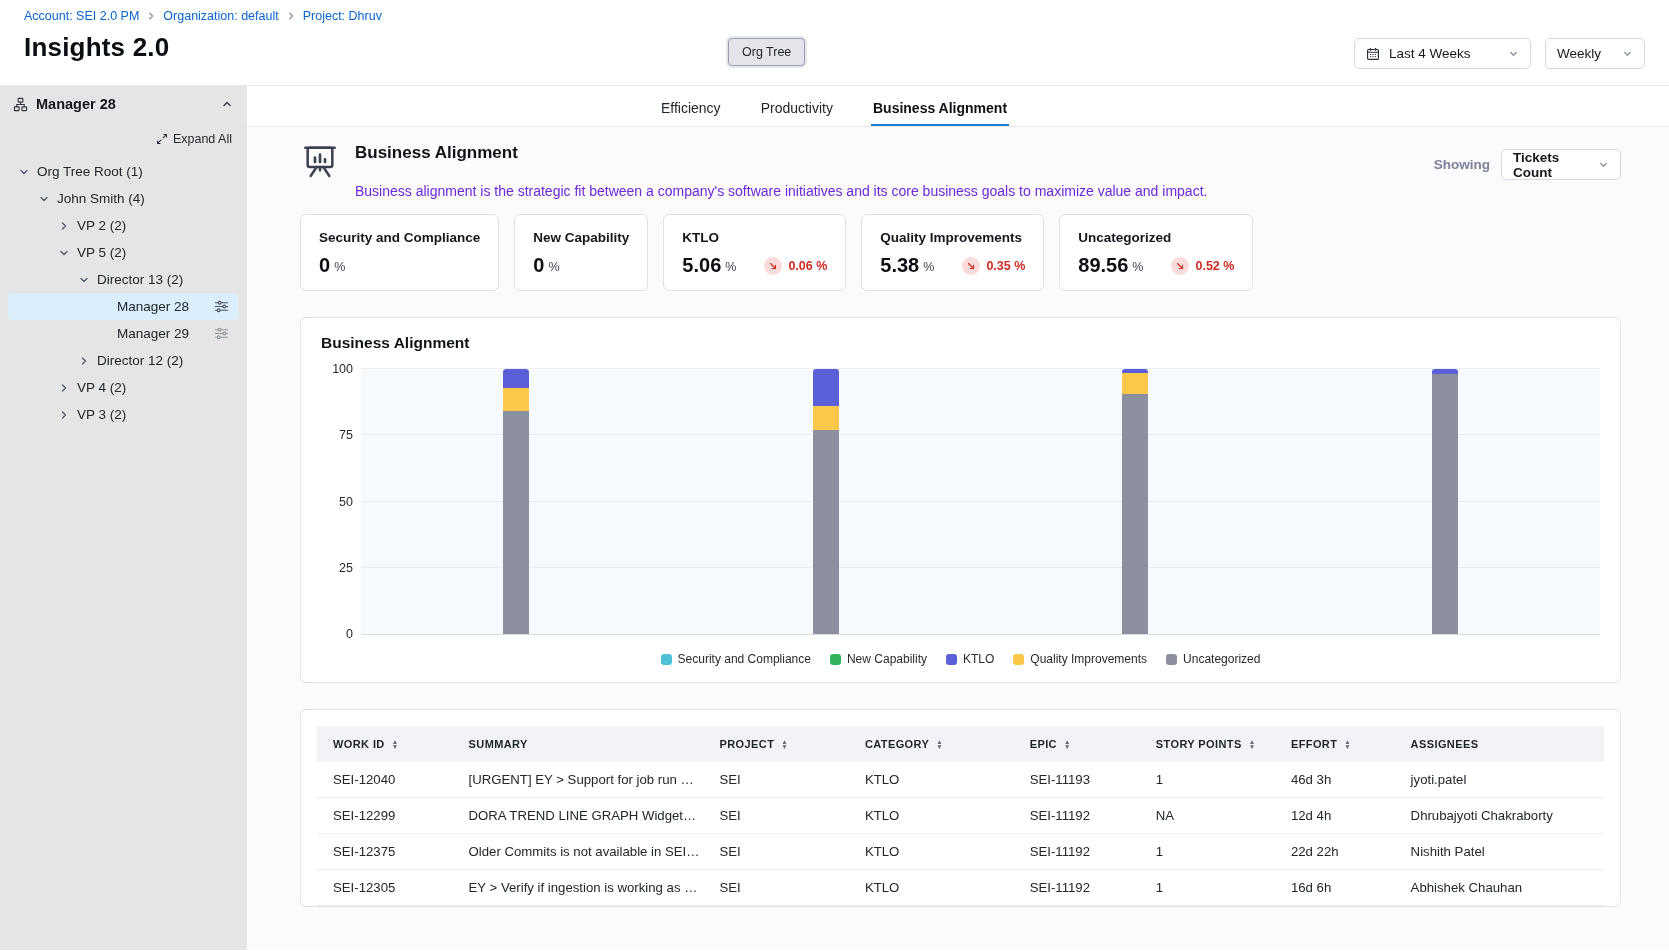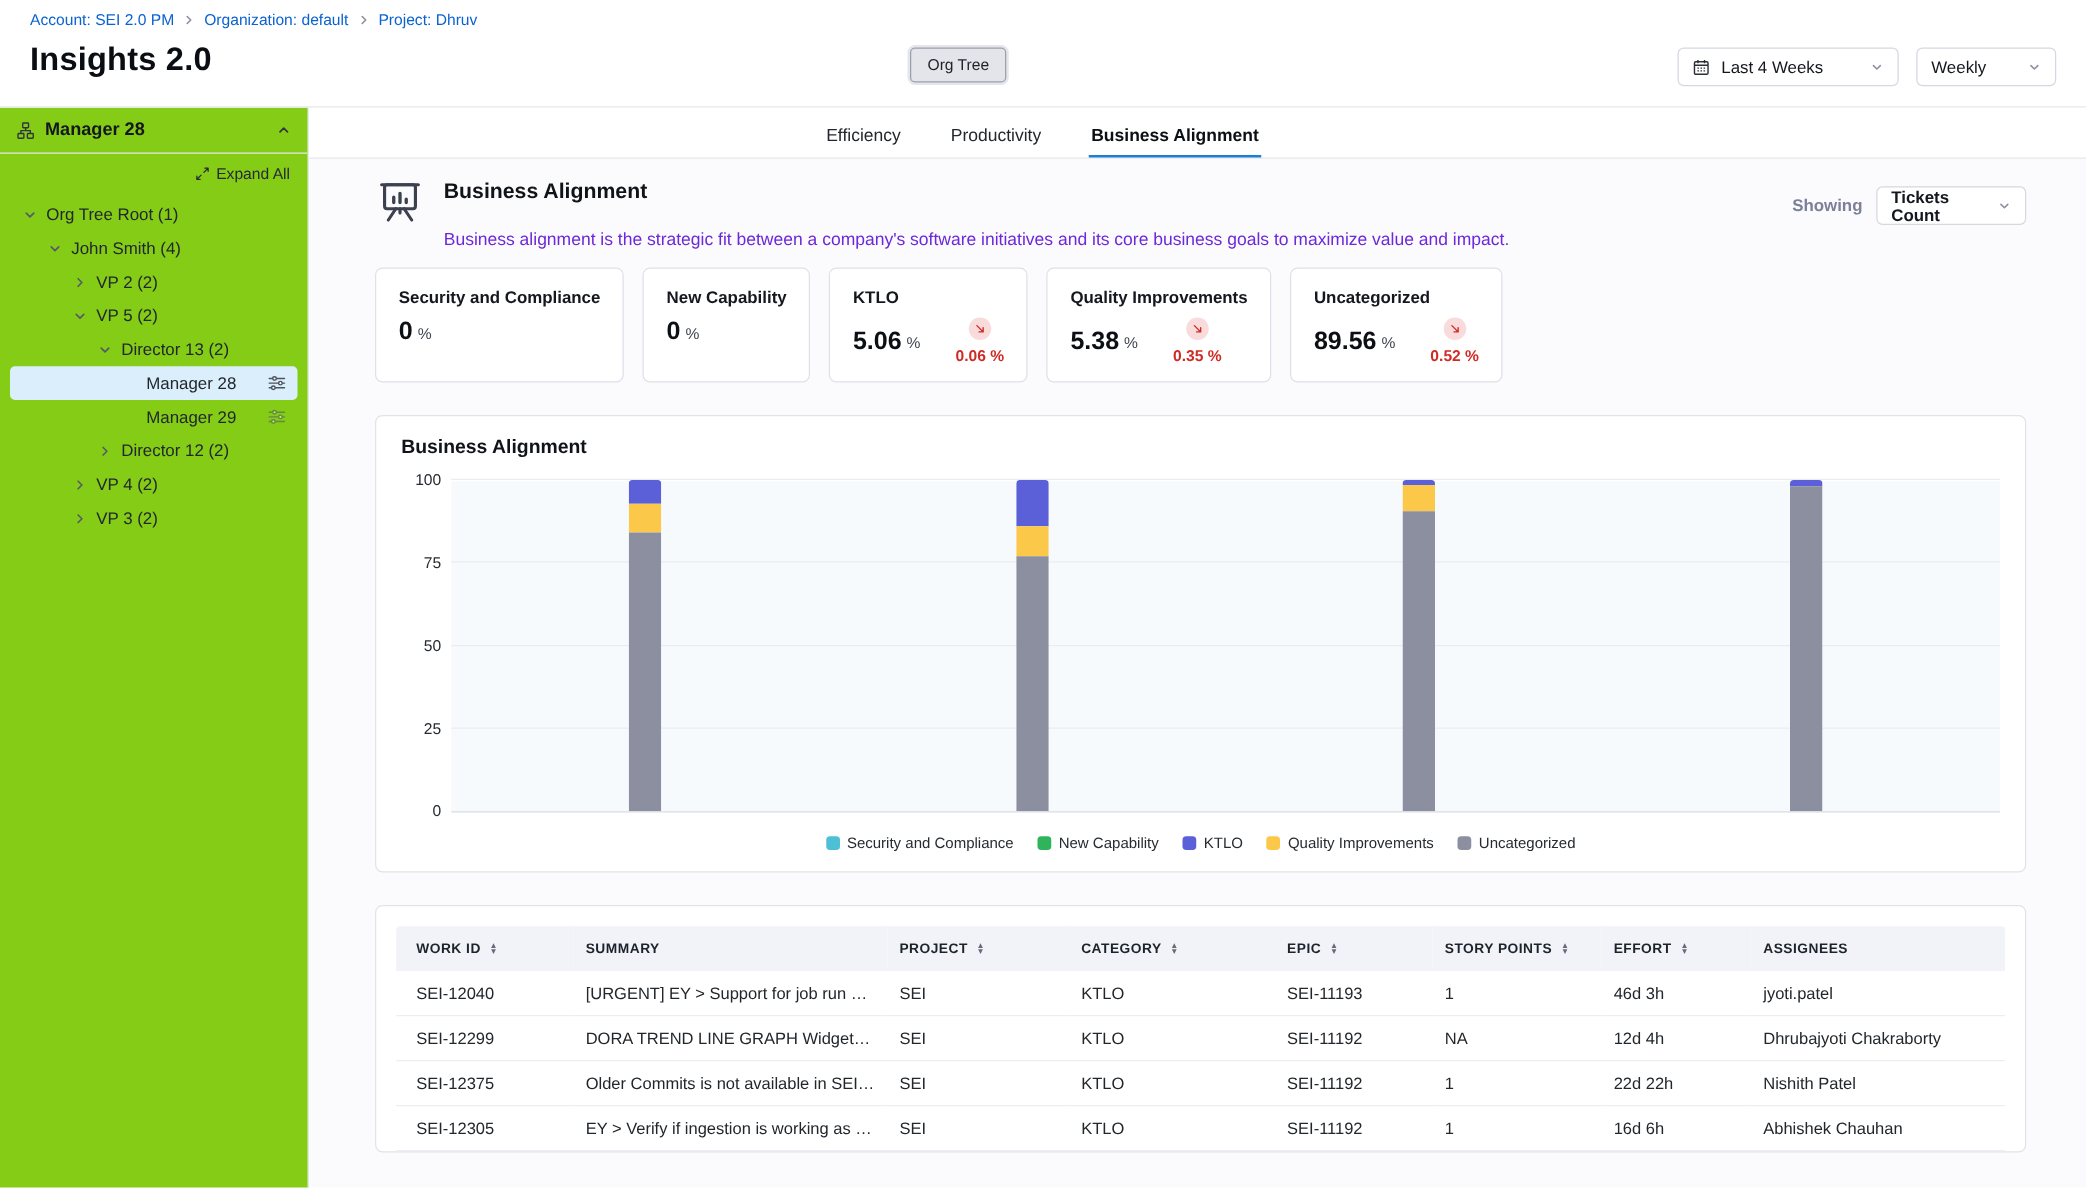--- a/index.html
+++ b/index.html
@@ -15,25 +15,25 @@
   .title-row { margin-top:9px; }
   .page-title { font-size:26px; font-weight:700; color:#0a0d12; letter-spacing:.2px; }
   .orgtree-btn { position:absolute; left:728px; top:38px; background:#e4e5eb; border:1px solid #9ba0af;
     border-radius:4px; padding:6px 13px; font-size:12.5px; color:#1d222a; cursor:pointer;
     box-shadow:0 0 0 2px rgba(150,155,170,.25); font-family:inherit; }
   .top-controls { position:absolute; right:24px; top:38px; display:flex; gap:14px; }
   .select-box { height:31px; background:#fff; border:1px solid #d4d8e0; border-radius:5px; display:flex;
     align-items:center; gap:9px; padding:0 11px; font-size:13.5px; color:#14171d; cursor:pointer; }
   .select-box .grow { flex:1; }
   .sel-date { width:177px; }
-  .sel-interval { width:112px; }
+  .sel-interval { width:100px; }
 
   
   .body { display:flex; height:864px; }
-  .sidebar { width:247px; flex:none; border-right:1px solid #e6e8ec; background:#84cc16; }
+  .sidebar { width:247px; flex:none; border-right:1px solid #e6e8ec; background:#e5e5e5; }
   .main { flex:1; display:flex; flex-direction:column; background:#fbfbfd; min-width:0; }
 
   
   .sidebar-header { height:37px; display:flex; align-items:center; gap:8px; padding:0 13px; border-bottom:1px solid #e6e8ec; }
   .sidebar-title { font-size:14.5px; font-weight:700; color:#14171d; flex:1; }
   .search-wrap { margin:15px 12px 2px; position:relative; }
   .search-wrap input { width:100%; height:34px; border:1px solid #ccd2da; border-radius:6px; padding:0 10px 0 32px;
     font-size:13.5px; font-family:inherit; color:#22272b; outline:none; }
   .search-wrap input::placeholder { color:#9aa1ab; }
   .search-ic { position:absolute; left:10px; top:9px; }
@@ -64,21 +64,21 @@
   .showing-label { font-size:13.5px; color:#7c8099; }
   .sel-showing { width:120px; height:31px; }
 
   
   .stat-cards { display:flex; gap:15px; margin-bottom:26px; }
   .stat-card { background:#fff; border:1px solid #dee1e8; border-radius:6px; padding:15px 18px 13px; }
   .stat-title { font-size:13.5px; font-weight:700; color:#14171d; }
   .stat-value-row { display:flex; align-items:center; margin-top:9px; }
   .stat-value { font-size:20px; font-weight:800; color:#0c0f14; }
   .stat-unit { font-size:12.5px; color:#3f4550; margin-left:4px; position:relative; top:1px; }
-  .trend { display:flex; align-items:center; gap:6px; margin-left:28px;flex-direction:column; }
+  .trend { display:flex; align-items:center; gap:6px; margin-left:28px; }
   .trend-circ { width:18px; height:18px; border-radius:50%; background:#f8dbda; display:flex; align-items:center; justify-content:center; }
   .trend-text { font-size:12.5px; font-weight:700; color:#cf2b24; white-space:nowrap; }
 
   
   .chart-card { background:#fff; border:1px solid #e0e3e9; border-radius:6px; padding:16px 20px 14px; margin-bottom:26px; }
   .chart-title { font-size:15.5px; font-weight:700; color:#101318; margin-bottom:18px; }
   .chart-area { position:relative; height:265px; margin-left:40px; background:#f7fafd; border-bottom:1px solid #d9dde3; }
   .gridline { position:absolute; left:0; right:0; height:1px; background:#e9edf2; }
   .ytick { position:absolute; left:-40px; width:32px; text-align:right; font-size:12.5px; color:#272b30; }
   .bar { position:absolute; bottom:0; width:26px; display:flex; flex-direction:column-reverse;

